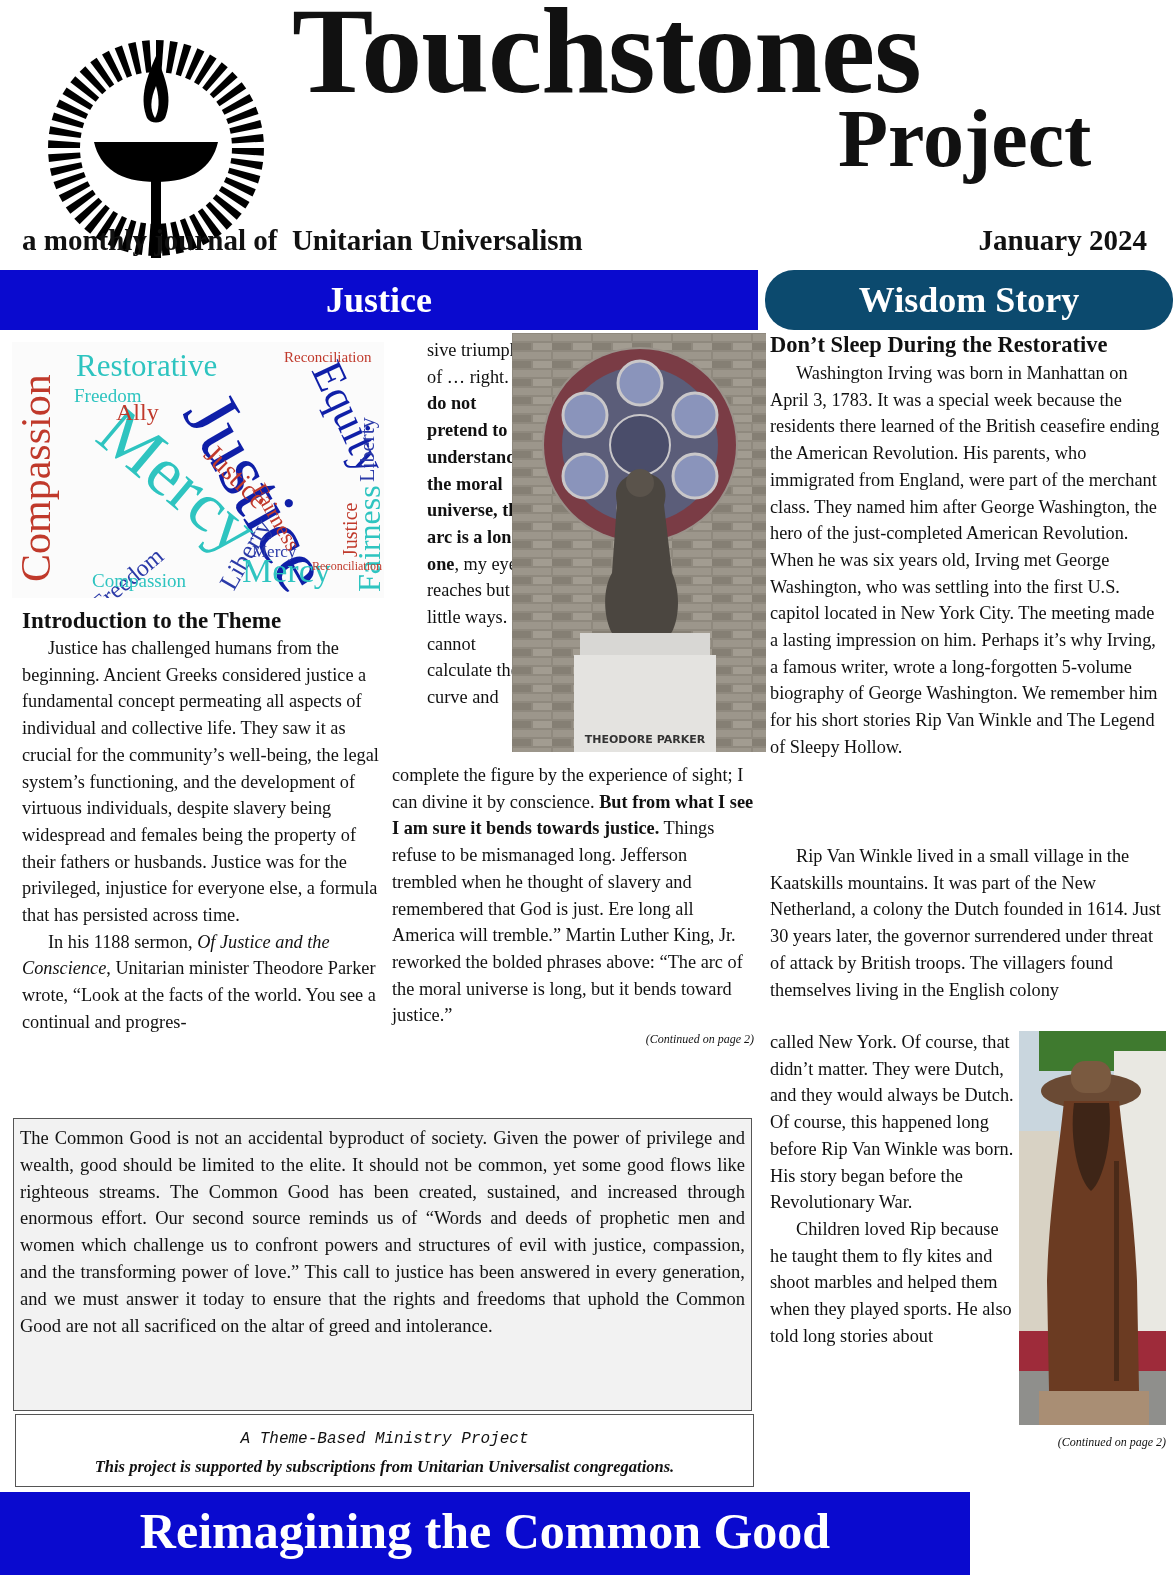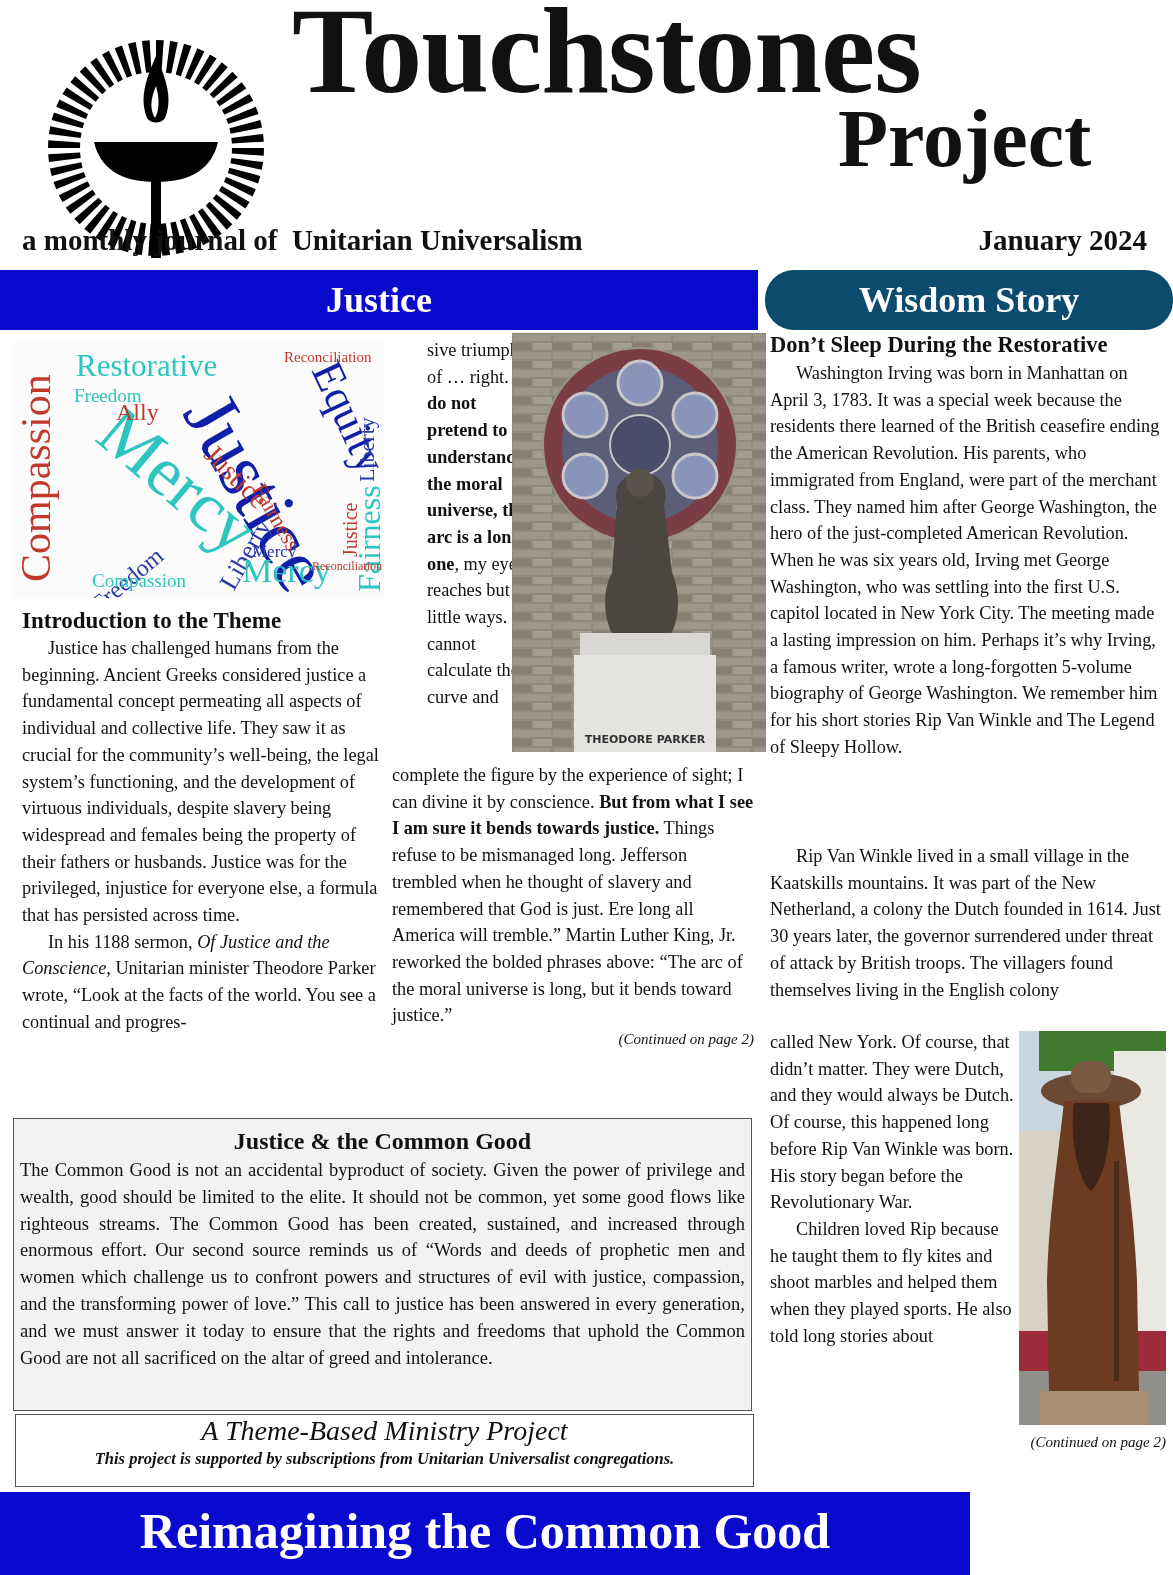--- a/index.html
+++ b/index.html
@@ -20,37 +20,37 @@
   
   #wordcloud { left:12px; top:342px; width:372px; height:256px; background:#fbfbfb; overflow:hidden; }
 
   .txt { font-family:"Liberation Serif", serif; font-size:18.3px; line-height:26.7px; }
   .indent { text-indent:26px; }
   h3.sec { margin:0; font-family:"Liberation Serif", serif; font-weight:bold; font-size:23px; line-height:28px; }
 
   #intro { left:22px; top:607px; width:360px; }
   #col2-top { left:392px; top:337px; width:108px;margin-left:35px; }
   #col2-bottom { left:392px; top:762px; width:362px; }
-  .cont { text-align:right; font-style:italic; font-size:15px; line-height:20px; }
+  .cont { text-align:right; font-style:italic; font-size:12px; line-height:20px; }
 
   #parker-photo { left:504px; top:333px; width:254px; height:419px; overflow:hidden; background:#8d877c;margin-left:8px; }
 
   #wisdom { left:770px; top:330px; width:396px; }
   #wisdom-p2 { left:770px; top:843px; width:396px; }
   #wisdom-p3 { left:770px; top:1029px; width:245px; }
   #rip-photo { left:1019px; top:1031px; width:147px; height:394px; overflow:hidden; background:#b8c6d0; }
   #wisdom-cont { left:1000px; top:1432px; width:166px; }
 
   
   #cg-box { left:13px; top:1118px; width:725px; height:285px; border:1.5px solid #555; background:#f2f2f2; padding:6px 6px 0 6px; }
   #cg-title { text-align:center; font-family:"Liberation Serif", serif; font-weight:bold; font-size:24px; line-height:32px; }
   #cg-body { font-family:"Liberation Serif", serif; font-size:18.5px; line-height:26.8px; text-align:justify; }
 
   #ministry-box { left:15px; top:1414px; width:737px; height:71px; border:1.5px solid #555; background:#fff; text-align:center; }
-  #ministry-title { font-family:Liberation Serif, serif; font-style:italic; font-size:28px; line-height:32px; }
+  #ministry-title { font-family:Liberation Mono, monospace; font-style:italic; font-size:16px; line-height:32px; margin-top:8px; }
   #ministry-note { font-family:"Liberation Serif", serif; font-style:italic; font-weight:bold; font-size:16.5px; line-height:24px; }
 
   #footer-band { left:0; top:1492px; width:970px; height:83px; font-size:50px; line-height:78px; }
 </style>
 </head>
 <body>
 
 <div id="logo" class="abs">
   <svg width="220" height="220" viewBox="0 0 220 220" id="logo-svg">
     <g id="rays">
@@ -213,21 +213,20 @@
     <rect x="52" y="30" width="40" height="32" rx="14" fill="#7a5a40"></rect>
     <path d="M45 70 C 40 120, 30 180, 28 250 L 30 360 L 120 360 L 118 250 C 115 180, 105 120, 100 70 Z" fill="#6b3b22"></path>
     <path d="M55 72 C 50 110, 60 150, 72 160 C 84 150, 94 110, 90 72 Z" fill="#3e2517"></path>
     <rect x="95" y="130" width="5" height="220" fill="#4a2a18"></rect>
     <rect x="20" y="360" width="110" height="34" fill="#a98e74"></rect>
   </svg>
 </div>
 <div id="wisdom-cont" class="abs txt cont">(Continued on page 2)</div>
 
 <div id="cg-box" class="abs">
-  <div id="cg-title">Justice &amp; the Common Good</div>
   <div id="cg-body">The Common Good is not an accidental byproduct of society. Given the power of privilege and wealth, good should be limited to the elite. It should not be common, yet some good flows like righteous streams. The Common Good has been created, sustained, and increased through enormous effort. Our second source reminds us of “Words and deeds of prophetic men and women which challenge us to confront powers and structures of evil with justice, compassion, and the transforming power of love.” This call to justice has been answered in every generation, and we must answer it today to ensure that the rights and freedoms that uphold the Common Good are not all sacrificed on the altar of greed and intolerance.</div>
 </div>
 
 <div id="ministry-box" class="abs">
   <div id="ministry-title">A Theme-Based Ministry Project</div>
   <div id="ministry-note">This project is supported by subscriptions from Unitarian Universalist congregations.</div>
 </div>
 
 <div id="footer-band" class="abs band" style="background: rgb(10, 10, 207);">Reimagining the Common Good</div>
 

